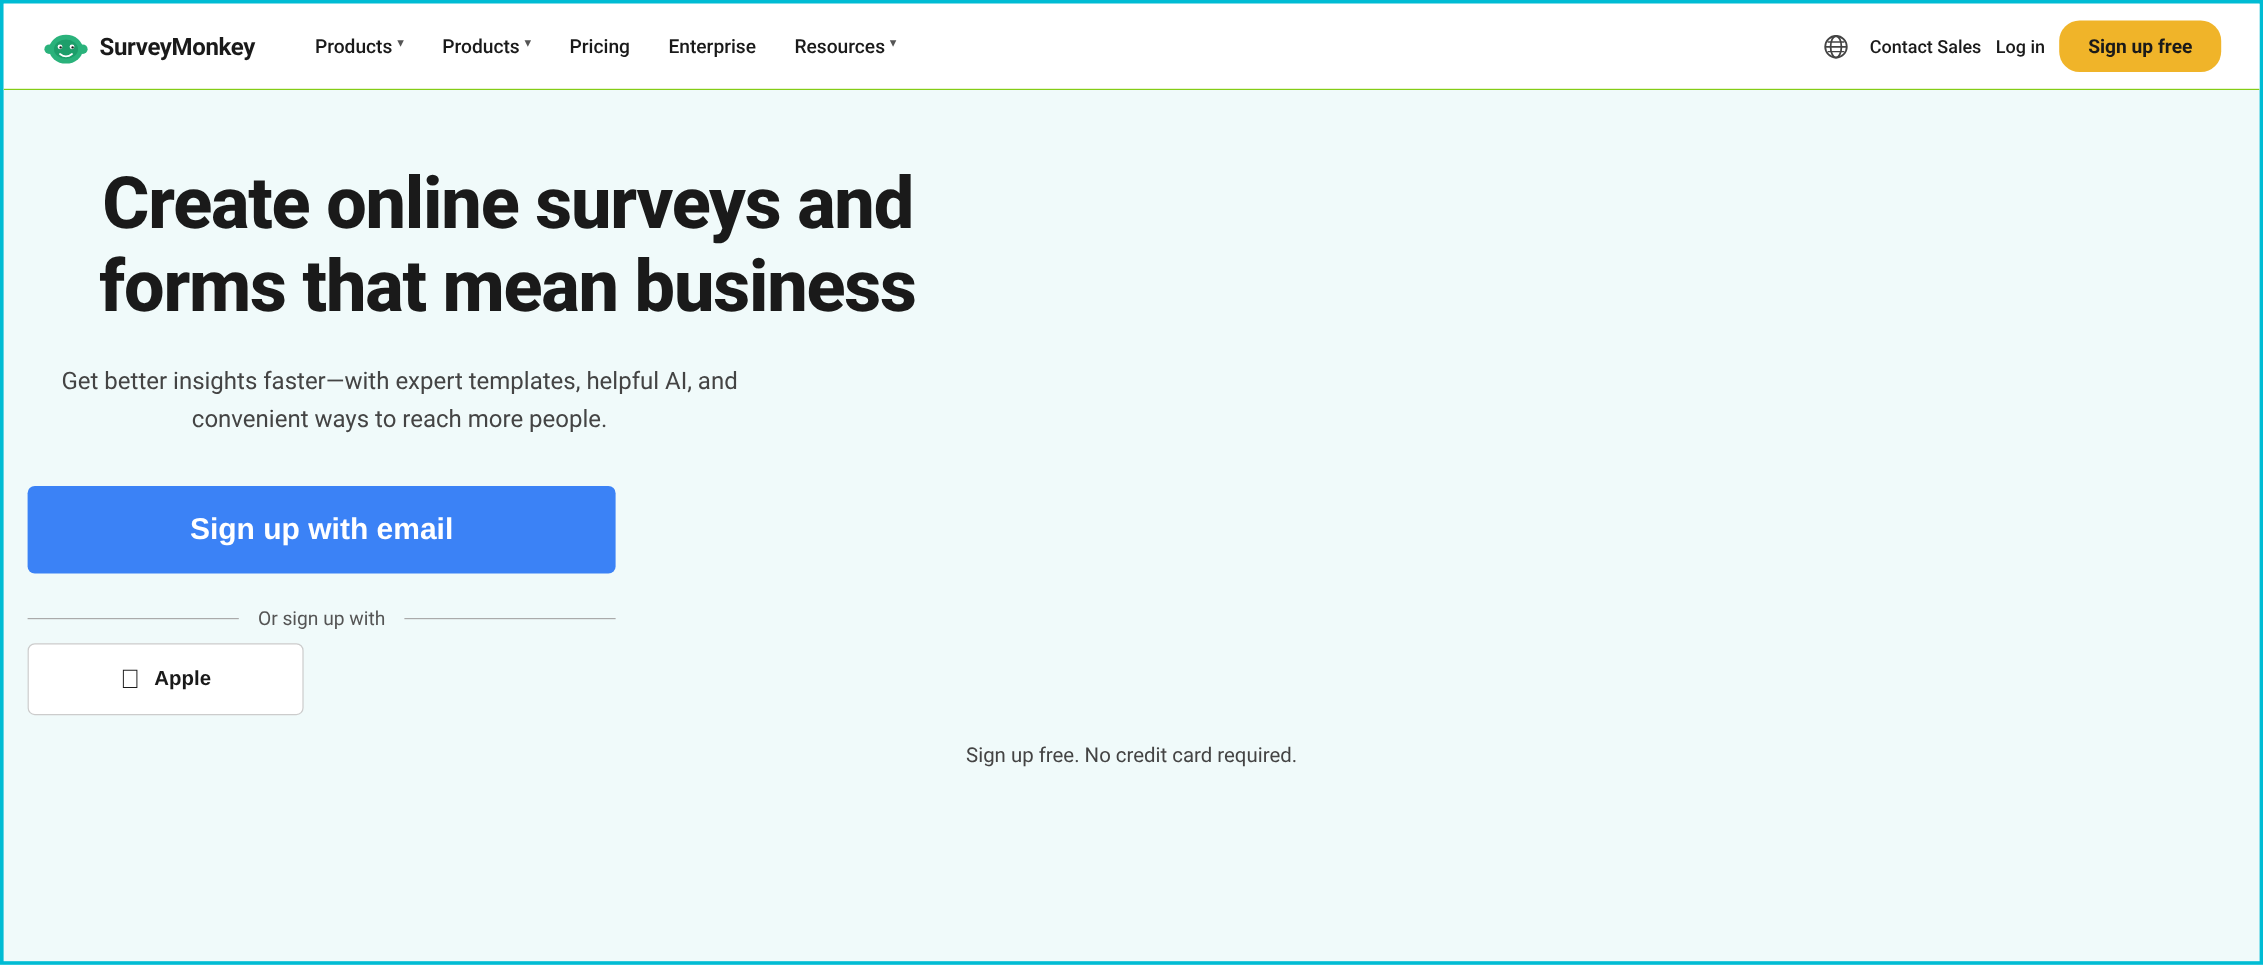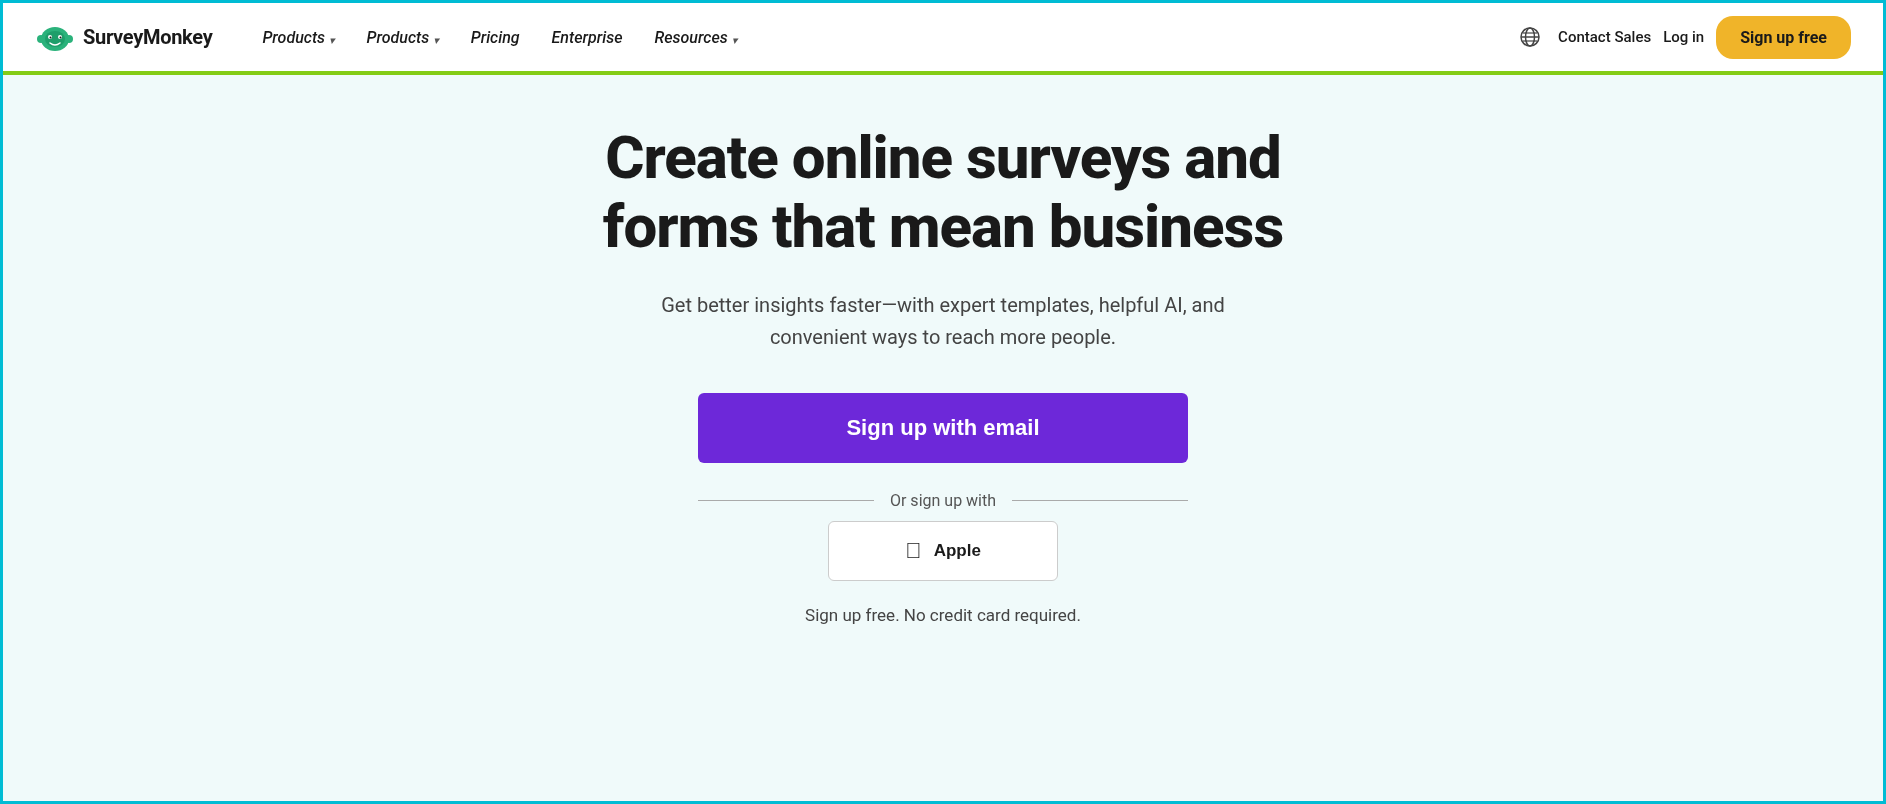--- a/index.html
+++ b/index.html
@@ -15,21 +15,21 @@
       border: 3px solid #00bcd4;
     }
 
     
     .navbar {
       display: flex;
       align-items: center;
       padding: 0 32px;
       height: 72px;
       background: #ffffff;
-      border-bottom: 4px solid #84cc16;
+      border-bottom: 1px solid #84cc16;
       position: relative;
       z-index: 10;
     }
 
     .logo-area {
       display: flex;
       align-items: center;
       gap: 8px;
       text-decoration: none;
       margin-right: 36px;
@@ -50,31 +50,30 @@
 
     .nav-links {
       display: flex;
       align-items: center;
       gap: 4px;
       flex: 1;
     }
 
     .nav-item {
       display: flex;
-      align-items: flex-end;
+      align-items: flex-start;
       gap: 4px;
       padding: 8px 14px;
       font-size: 16px;
       font-weight: 500;
       color: #1a1a1a;
       cursor: pointer;
       border-radius: 4px;
       text-decoration: none;
       white-space: nowrap;
-      font-style: italic;
     }
 
     .chevron {
       font-size: 11px;
       color: #555;
     }
 
     .nav-right {
       display: flex;
       align-items: center;
@@ -118,22 +117,21 @@
       border: none;
       cursor: pointer;
       white-space: nowrap;
       text-decoration: none;
     }
 
     
     .main-content {
       display: flex;
       flex-direction: column;
-      align-items: center;
-      padding: 48px 20px 40px;
+      padding: 60px 20px 40px;
       text-align: center;
     }
 
     .hero-title {
       font-size: 60px;
       font-weight: 800;
       color: #1a1a1a;
       line-height: 1.15;
       max-width: 800px;
       margin-bottom: 28px;
@@ -142,23 +140,23 @@
 
     .hero-subtitle {
       font-size: 20px;
       color: #444;
       line-height: 1.6;
       max-width: 620px;
       margin-bottom: 40px;
     }
 
     .signup-email-btn {
-      background: #6d28d9;
+      background: #3b82f6;
       color: #ffffff;
-      font-size: 22px;
+      font-size: 25px;
       font-weight: 700;
       padding: 22px 0;
       width: 490px;
       border-radius: 6px;
       border: none;
       cursor: pointer;
       margin-bottom: 28px;
     }
 
     .or-divider {

